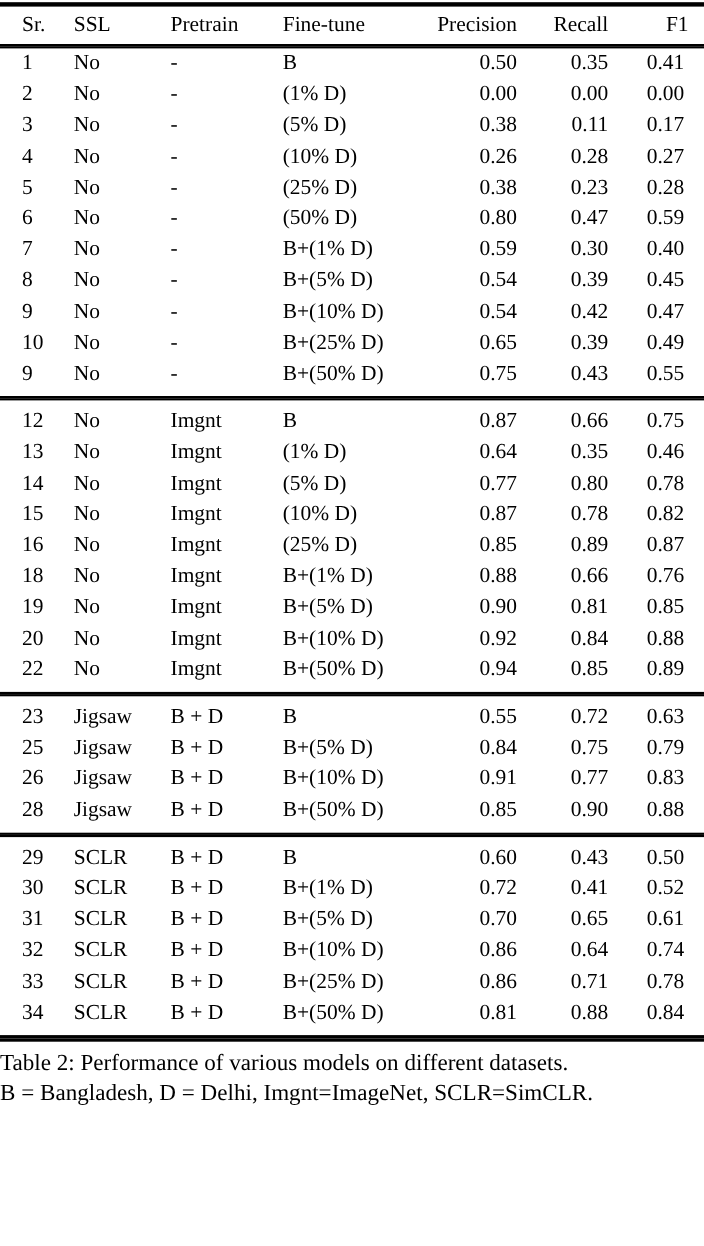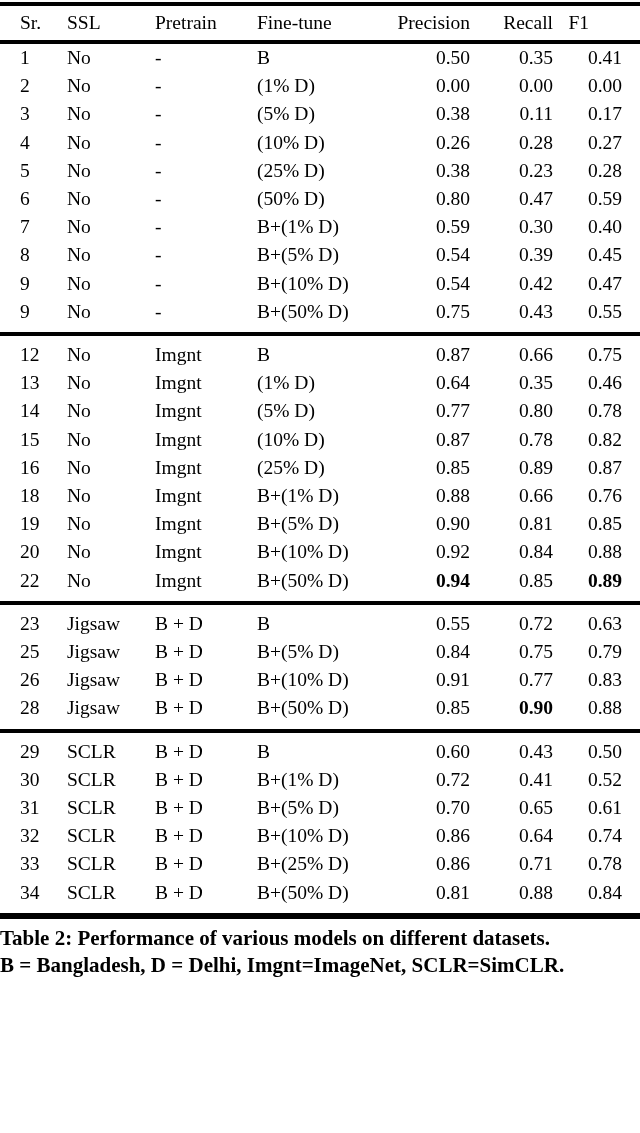--- a/index.html
+++ b/index.html
@@ -42,26 +42,26 @@
     vertical-align: middle;
     white-space: nowrap;
     overflow: hidden;
     padding: 0;
   }
   th { height: 34px; }
   td { height: 28.2px; line-height: 28.2px; }
   th:first-child, td:first-child { padding-left: 20px; }
   th.num, td.num { text-align: right; }
   td.col-f1 { padding-right: 18px; }
-  th.col-f1 { padding-right: 51px; }
-  .bold { font-weight: bold; }
+  th.col-f1 { padding-right: 14px; }
+  .bold { font-weight: normal; }
 
   .caption {
     margin-top: 6px;
-    font-weight: bold;
+    font-weight: normal;
     font-size: 21px;
     line-height: 27px;
     width: 640px;
   }
   .caption .cap-line { white-space: nowrap; }
 </style>
 </head>
 <body>
 
 <div class="page">
@@ -179,20 +179,29 @@
         <tr>
           <td>9</td>
           <td>No</td>
           <td>-</td>
           <td>B+(10% D)</td>
           <td class="num">0.54</td>
           <td class="num">0.42</td>
           <td class="num col-f1">0.47</td>
         </tr>
         <tr>
+          <td>10</td>
+          <td>No</td>
+          <td>-</td>
+          <td>B+(25% D)</td>
+          <td class="num">0.65</td>
+          <td class="num">0.39</td>
+          <td class="num col-f1">0.49</td>
+        </tr>
+        <tr>
           <td>9</td>
           <td>No</td>
           <td>-</td>
           <td>B+(50% D)</td>
           <td class="num">0.75</td>
           <td class="num">0.43</td>
           <td class="num col-f1">0.55</td>
         </tr>
       </tbody>
   </table>

